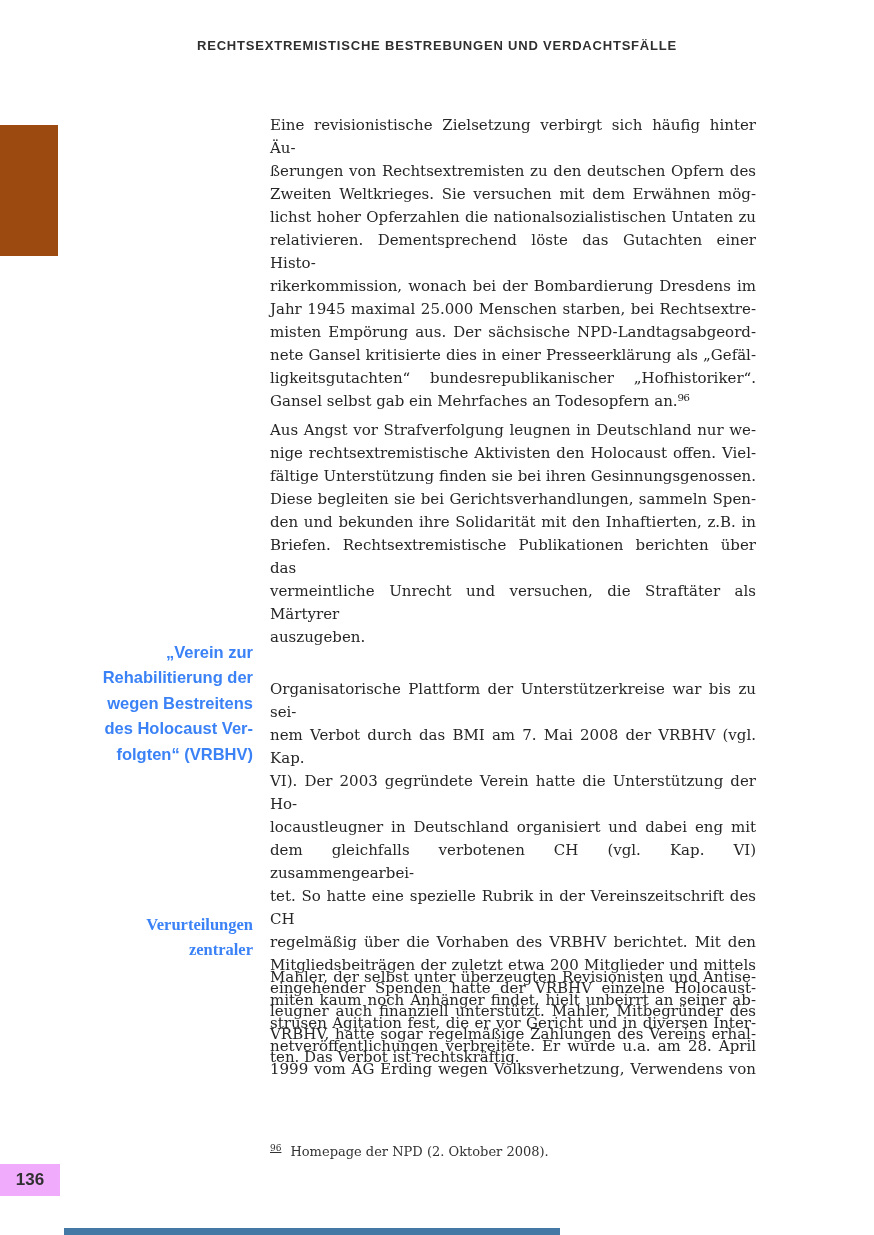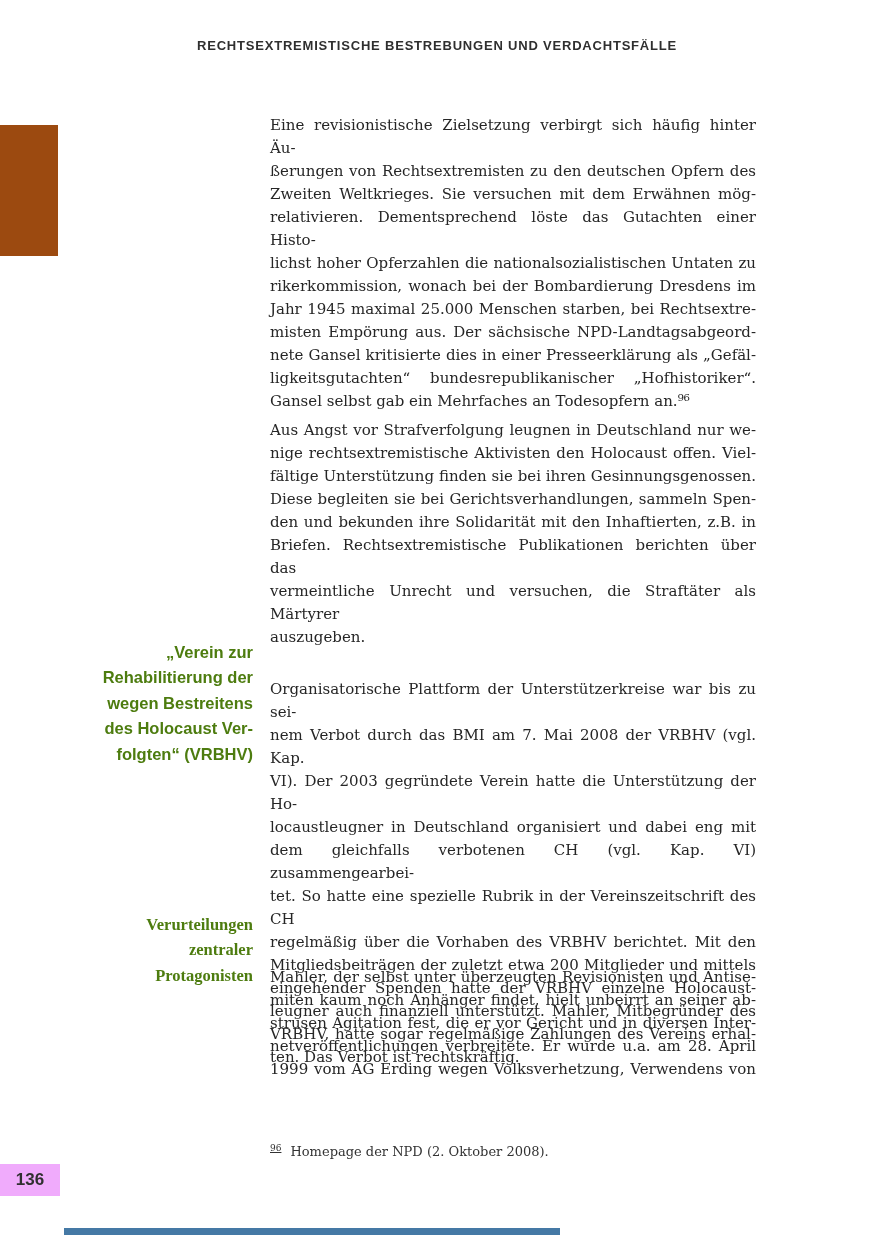--- a/index.html
+++ b/index.html
@@ -22,21 +22,21 @@
     position:absolute; left:270px; width:486px;
     font-family:"DejaVu Serif", serif; font-size:15px; line-height:23px;
     color:#262626;
   }
   .line { text-align:justify; text-align-last:justify; white-space:normal; }
   .line-last { text-align-last:left; }
   
   .margin-label {
     position:absolute; left:40px; width:213px;
     font-family:"Liberation Sans", sans-serif; font-weight:bold;
-    font-size:16.5px; line-height:25.4px; color:#4d7c0f;
+    font-size:16.5px; line-height:25.4px; color:#3b82f6;
   }
   .margin-label .line { text-align:right; text-align-last:right; }
   .margin-label .line-last { text-align-last:right; }
   
   #footnote {
     position:absolute; left:270px; top:1144px; width:486px;
     font-family:"DejaVu Serif", serif; font-size:13px; color:#333333;
   }
   #footnote sup {
     font-size:9px; vertical-align:super; margin-right:9px; line-height:0;text-decoration:underline;
@@ -59,22 +59,22 @@
 <div id="page">
 
   <div id="header">RECHTSEXTREMISTISCHE BESTREBUNGEN UND VERDACHTSFÄLLE</div>
 
   <div id="accent-block" style="background: rgb(156, 74, 16);"></div>
 
   <div class="body-para" style="top:114px;">
       <div class="line">Eine revisionistische Zielsetzung verbirgt sich häufig hinter Äu-</div>
       <div class="line">ßerungen von Rechtsextremisten zu den deutschen Opfern des</div>
       <div class="line">Zweiten Weltkrieges. Sie versuchen mit dem Erwähnen mög-</div>
+      <div class="line">lichst hoher Opferzahlen die nationalsozialistischen Untaten zu</div>
       <div class="line">relativieren. Dementsprechend löste das Gutachten einer Histo-</div>
-      <div class="line">lichst hoher Opferzahlen die nationalsozialistischen Untaten zu</div>
       <div class="line">rikerkommission, wonach bei der Bombardierung Dresdens im</div>
       <div class="line">Jahr 1945 maximal 25.000 Menschen starben, bei Rechtsextre-</div>
       <div class="line">misten Empörung aus. Der sächsische NPD-Landtagsabgeord-</div>
       <div class="line">nete Gansel kritisierte dies in einer Presseerklärung als „Gefäl-</div>
       <div class="line">ligkeitsgutachten“ bundesrepublikanischer „Hofhistoriker“.</div>
       <div class="line line-last">Gansel selbst gab ein Mehrfaches an Todesopfern an.⁹⁶</div>
     </div>
 
   <div class="body-para" style="top:419px;">
       <div class="line">Aus Angst vor Strafverfolgung leugnen in Deutschland nur we-</div>
@@ -106,21 +106,20 @@
       <div class="line">Mitgliedsbeiträgen der zuletzt etwa 200 Mitglieder und mittels</div>
       <div class="line">eingehender Spenden hatte der VRBHV einzelne Holocaust-</div>
       <div class="line">leugner auch finanziell unterstützt. Mahler, Mitbegründer des</div>
       <div class="line">VRBHV, hatte sogar regelmäßige Zahlungen des Vereins erhal-</div>
       <div class="line line-last">ten. Das Verbot ist rechtskräftig.</div>
     </div>
 
   <div class="margin-label" style="top:912px;font-family:Liberation Serif, serif;">
       <div class="line">Verurteilungen</div>
       <div class="line">zentraler</div>
-      <div class="line line-last">Protagonisten</div>
     </div>
 
   <div class="body-para" style="top:966px;">
       <div class="line">Mahler, der selbst unter überzeugten Revisionisten und Antise-</div>
       <div class="line">miten kaum noch Anhänger findet, hielt unbeirrt an seiner ab-</div>
       <div class="line">strusen Agitation fest, die er vor Gericht und in diversen Inter-</div>
       <div class="line">netveröffentlichungen verbreitete. Er wurde u.a. am 28. April</div>
       <div class="line">1999 vom AG Erding wegen Volksverhetzung, Verwendens von</div>
     </div>
 

